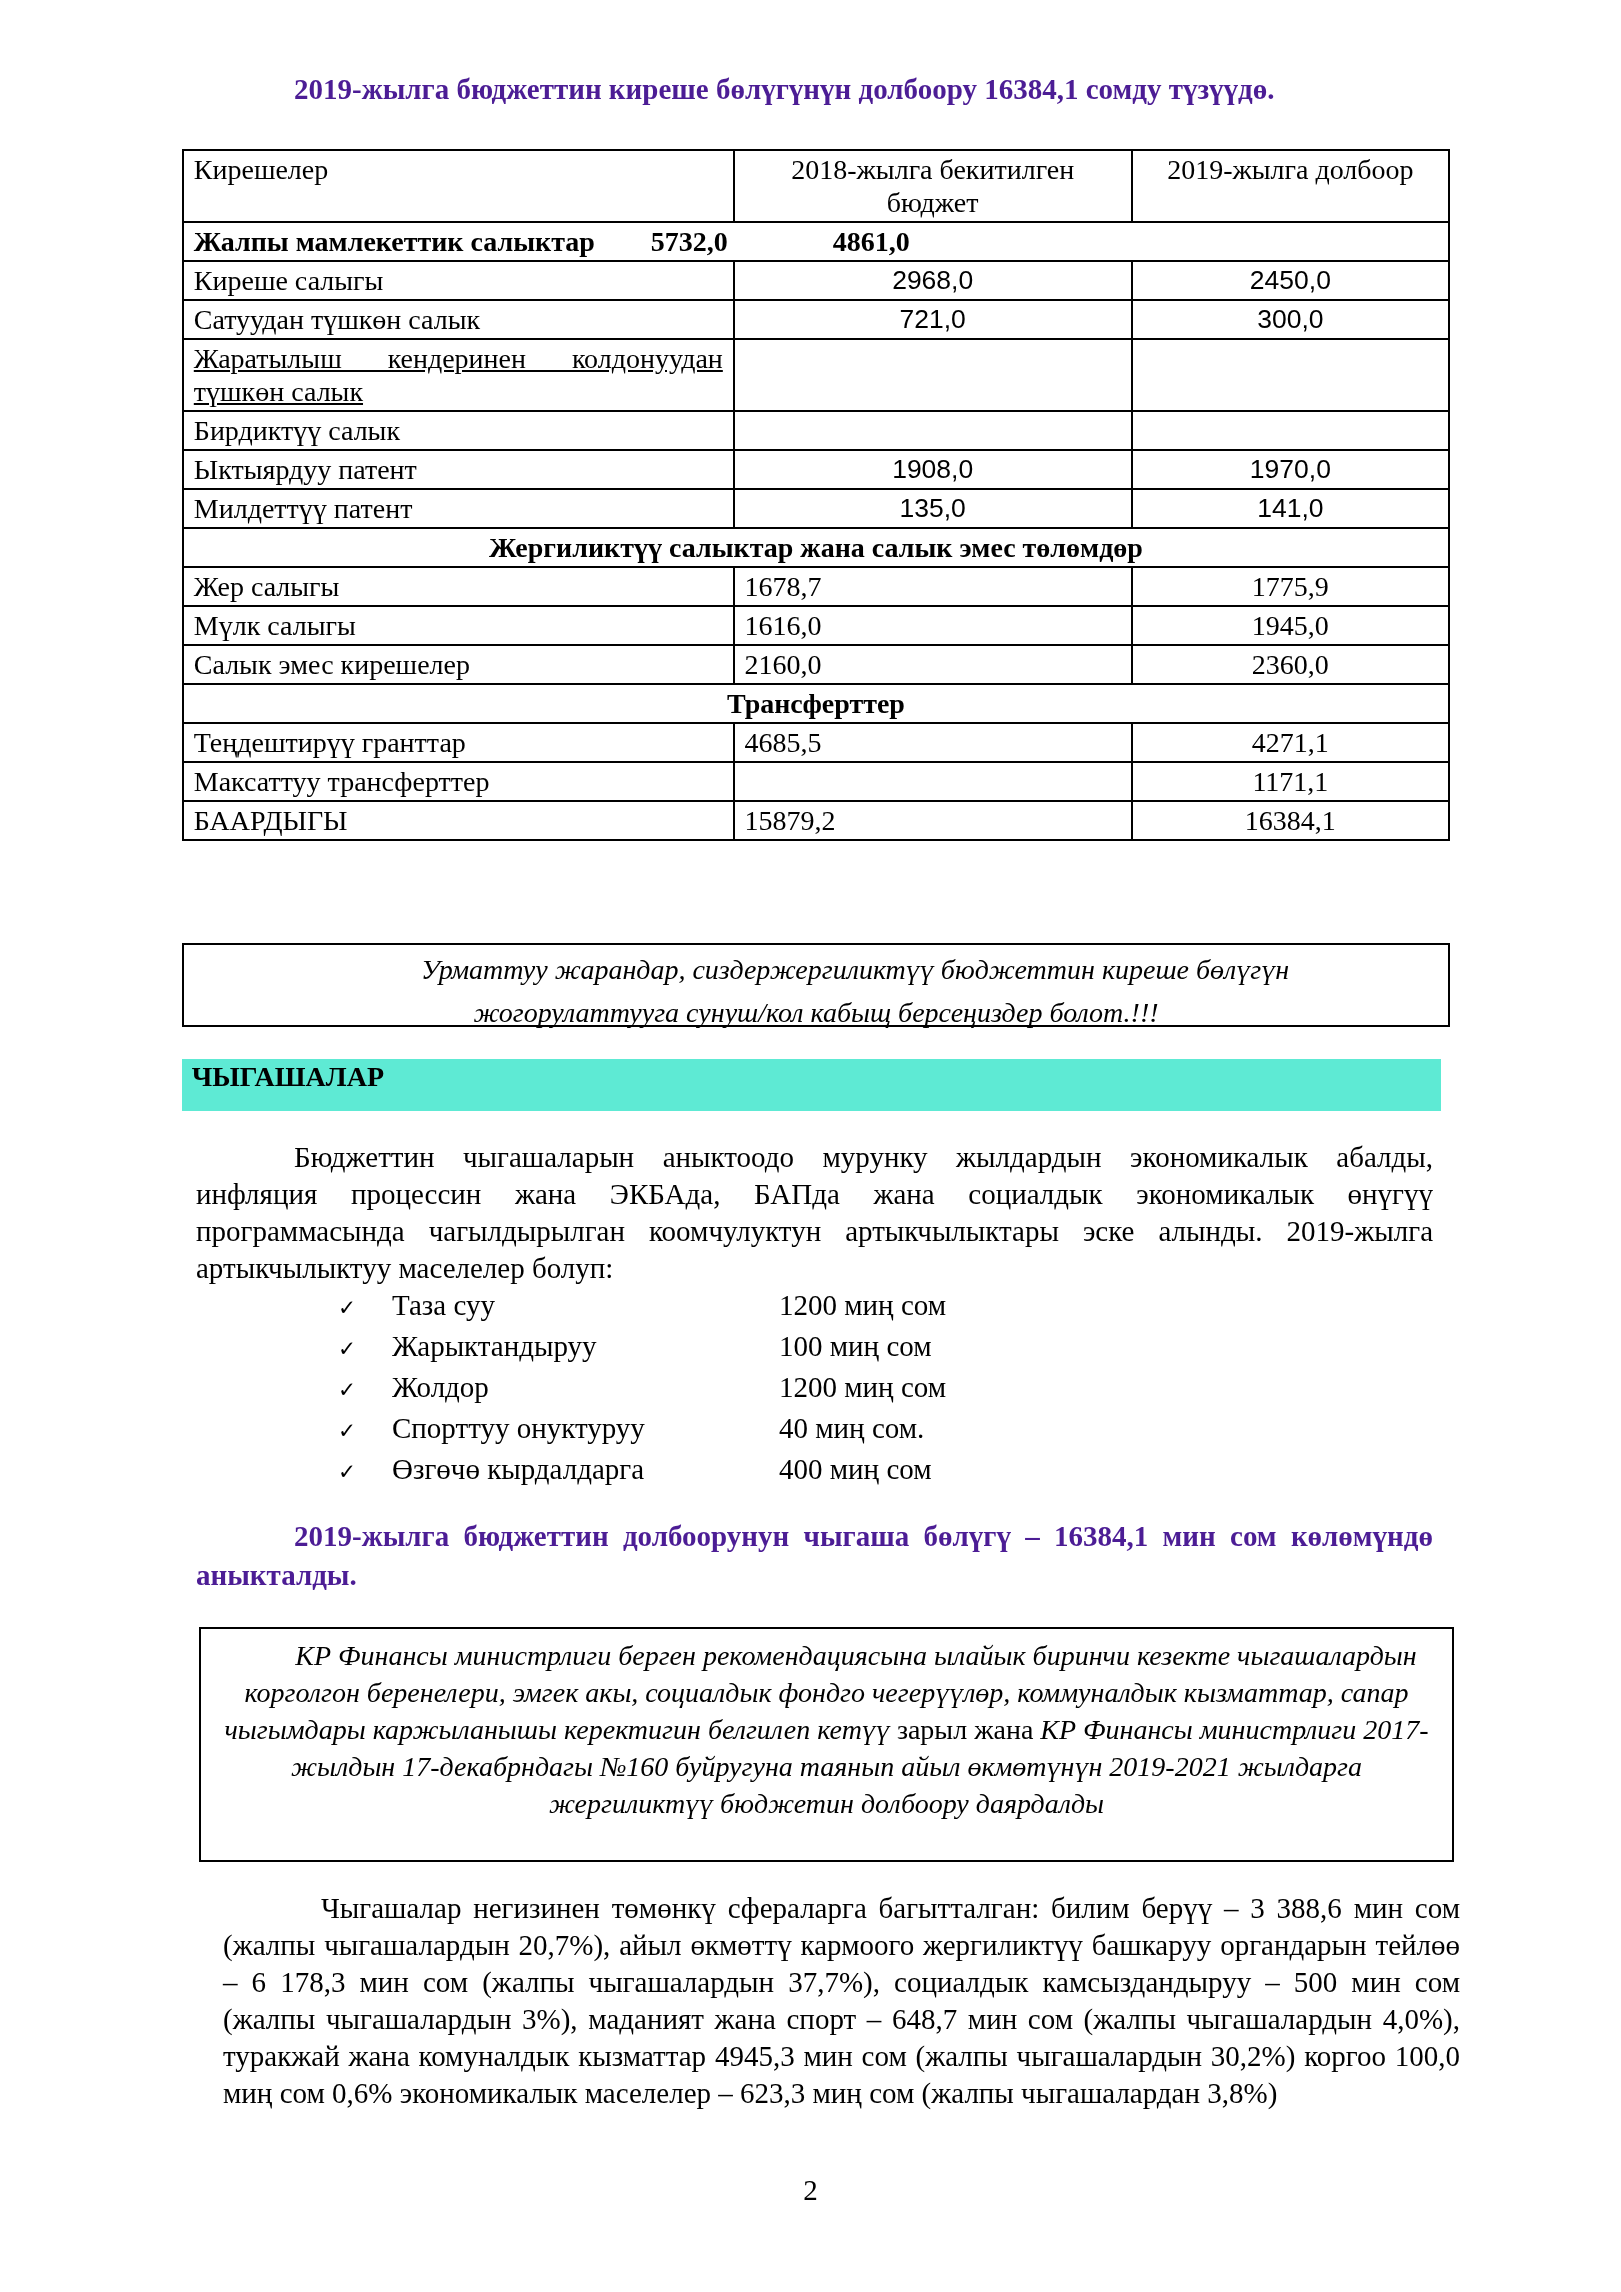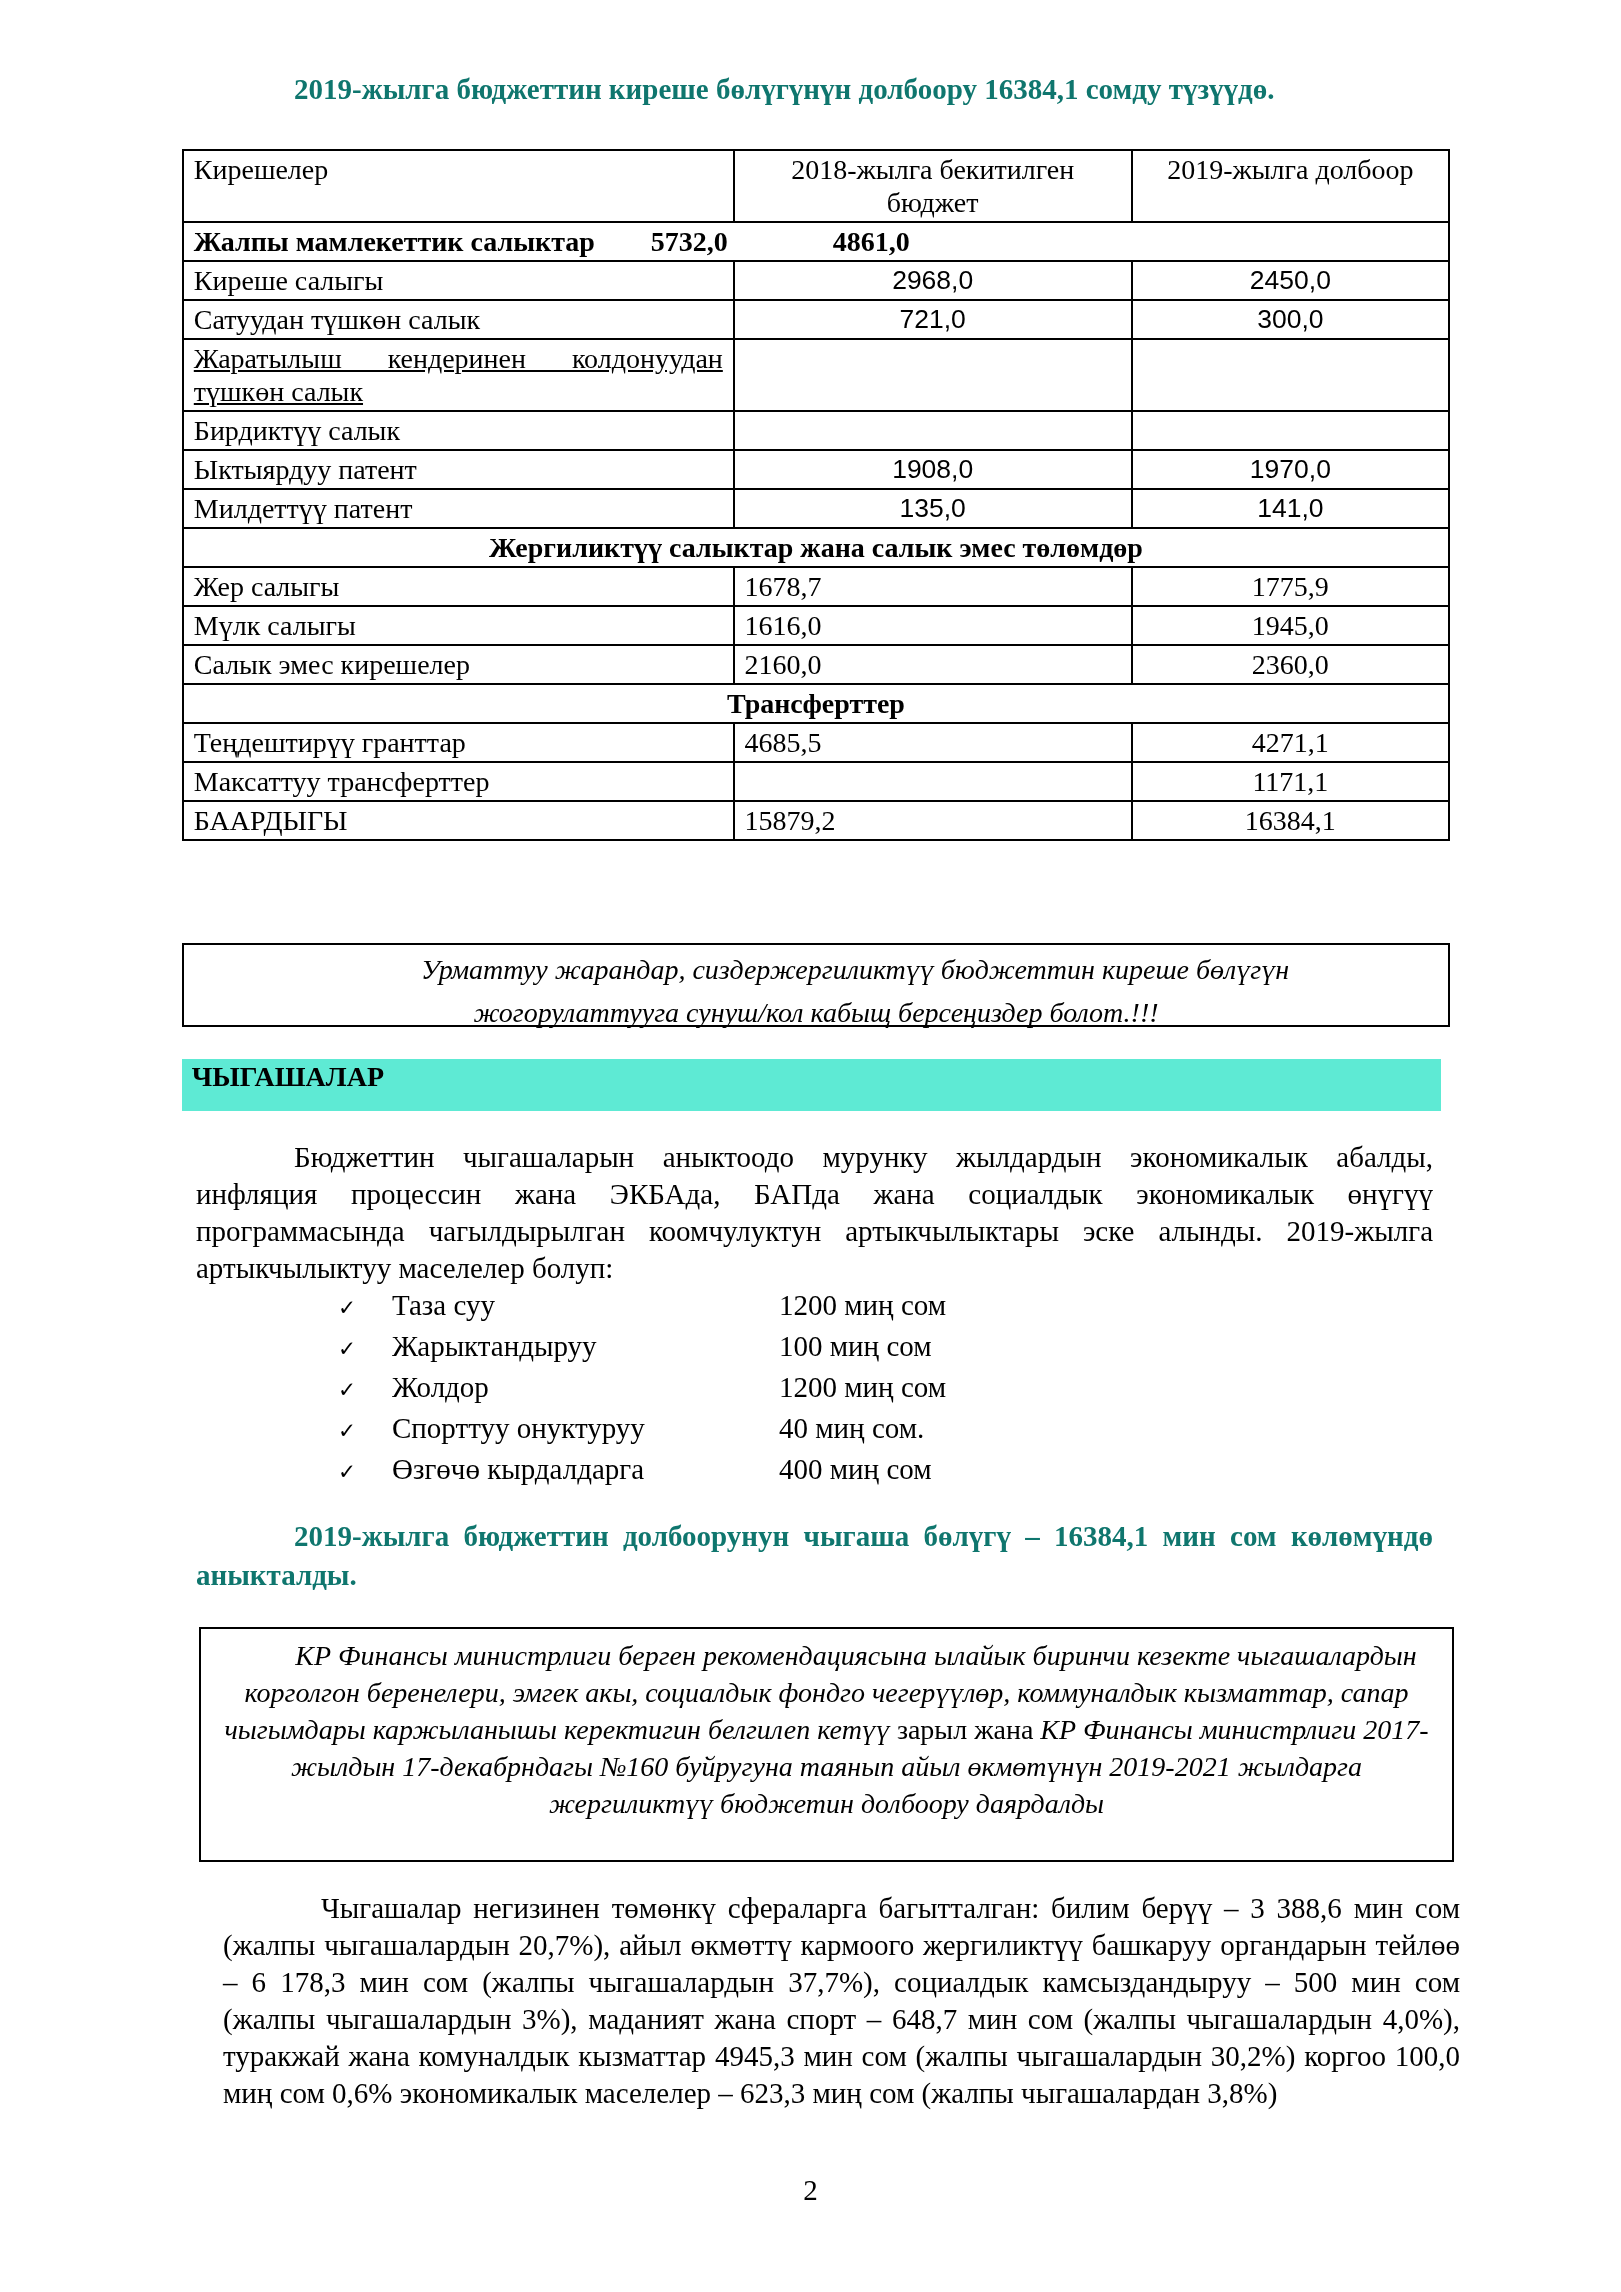--- a/index.html
+++ b/index.html
@@ -4,21 +4,21 @@
 <style>
   html, body { margin: 0; padding: 0; background: #ffffff; }
   body {
     width: 1621px; height: 2293px; position: relative; overflow: hidden;
     font-family: "Liberation Serif", "DejaVu Serif", serif;
     color: #000;
   }
   .page { position: absolute; left: 0; top: 0; width: 1621px; height: 2293px; }
 
   .red-heading {
-    position: absolute; color: #0f766e; font-weight: bold;
+    position: absolute; color: #4c1d95; font-weight: bold;
     font-size: 29px; line-height: 37px;
   }
   #title1 { left: 294px; top: 71px; }
 
   table.budget {
     position: absolute; left: 182px; top: 149px; width: 1268px;
     border-collapse: collapse; font-size: 28px; line-height: 33px;
   }
   table.budget td {
     border: 2px solid #000; padding: 2px 9.8px; vertical-align: top;

